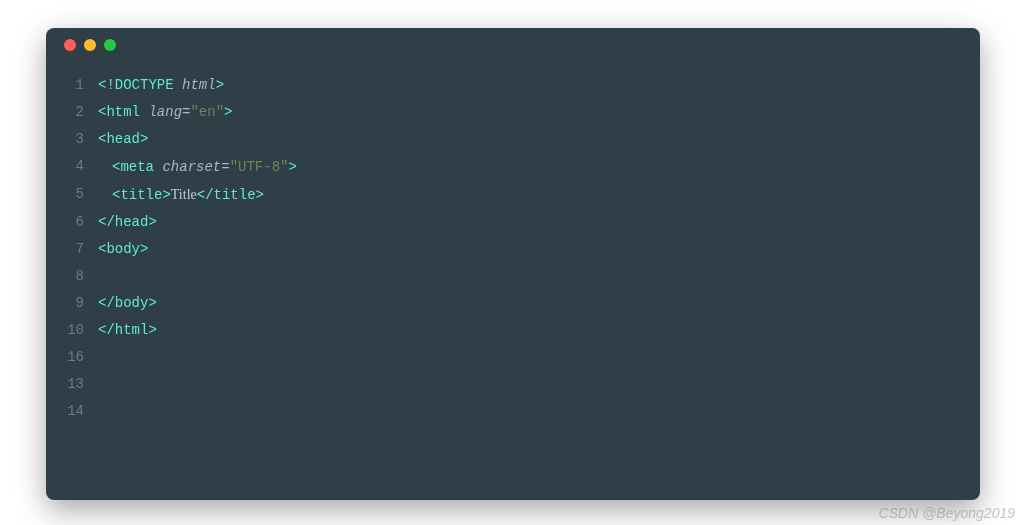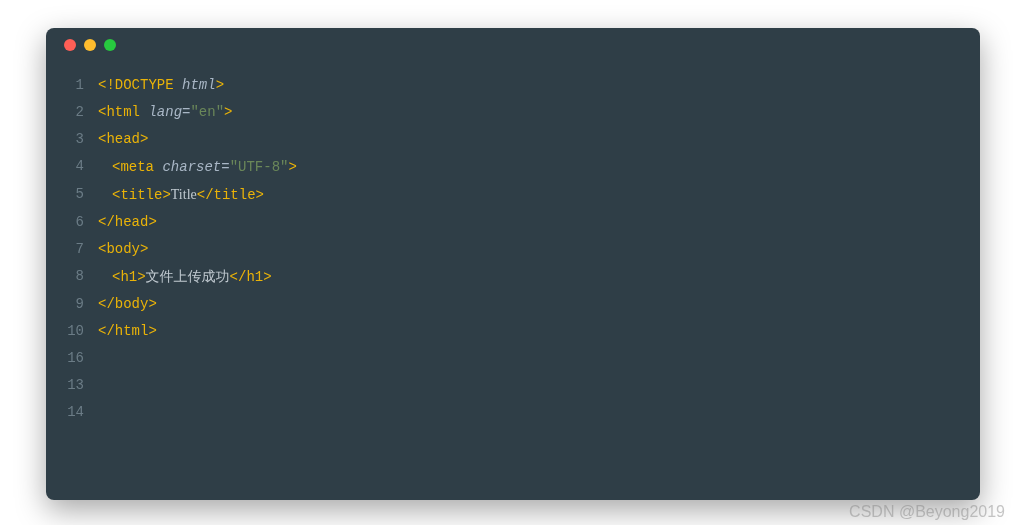--- a/index.html
+++ b/index.html
@@ -48,51 +48,52 @@
   }
   .line-number {
     width: 52px;
     text-align: right;
     color: #6b7c86;
     padding-right: 14px;
     user-select: none;
     flex-shrink: 0;
   }
   .line-content { }
-  .tag { color: #eab308; }
+  .tag { color: #5eead4; }
   .attr { color: #a9b7c6; font-style: italic; }
   .str { color: #6a8759; }
   .txt { color: #c0c9d0; font-family: Liberation Serif, serif; }
   .watermark {
     position: absolute;
-    right: 20px;
+    right: 10px;
     bottom: 4px;
     color: rgba(128,128,128,0.45);
-    font-size: 16px;
+    font-size: 14px;
+    font-style: italic;
     font-family: Arial, sans-serif;
   }
 </style>
 </head>
 <body>
 
 <div class="editor-window">
   <div class="titlebar">
     <span class="dot red"></span>
     <span class="dot yellow"></span>
     <span class="dot green"></span>
   </div>
   <div class="code-area" id="code-area">
       <div class="code-line"><span class="line-number">1</span><span class="line-content"><span class="tag">&lt;!DOCTYPE </span><span class="attr">html</span><span class="tag">&gt;</span></span></div>
       <div class="code-line"><span class="line-number">2</span><span class="line-content"><span class="tag">&lt;html </span><span class="attr">lang=</span><span class="str">"en"</span><span class="tag">&gt;</span></span></div>
       <div class="code-line"><span class="line-number">3</span><span class="line-content"><span class="tag">&lt;head&gt;</span></span></div>
       <div class="code-line"><span class="line-number">4</span><span class="line-content"><span class="txt">    </span><span class="tag">&lt;meta </span><span class="attr">charset=</span><span class="str">"UTF-8"</span><span class="tag">&gt;</span></span></div>
       <div class="code-line"><span class="line-number">5</span><span class="line-content"><span class="txt">    </span><span class="tag">&lt;title&gt;</span><span class="txt">Title</span><span class="tag">&lt;/title&gt;</span></span></div>
       <div class="code-line"><span class="line-number">6</span><span class="line-content"><span class="tag">&lt;/head&gt;</span></span></div>
       <div class="code-line"><span class="line-number">7</span><span class="line-content"><span class="tag">&lt;body&gt;</span></span></div>
-      <div class="code-line"><span class="line-number">8</span><span class="line-content"><span class="txt">    </span><span class="tag">&lt;h1&gt;</span><span class="txt">文件上传成功</span><span class="tag">&lt;/h1&gt;</span></span></div>
+      <div class="code-line"><span class="line-number">8</span></div>
       <div class="code-line"><span class="line-number">9</span><span class="line-content"><span class="tag">&lt;/body&gt;</span></span></div>
       <div class="code-line"><span class="line-number">10</span><span class="line-content"><span class="tag">&lt;/html&gt;</span></span></div>
       <div class="code-line"><span class="line-number">16</span><span class="line-content"></span></div>
       <div class="code-line"><span class="line-number">13</span><span class="line-content"></span></div>
       <div class="code-line"><span class="line-number">14</span><span class="line-content"></span></div>
     </div>
 </div>
 
 <div class="watermark">CSDN @Beyong2019</div>
 

